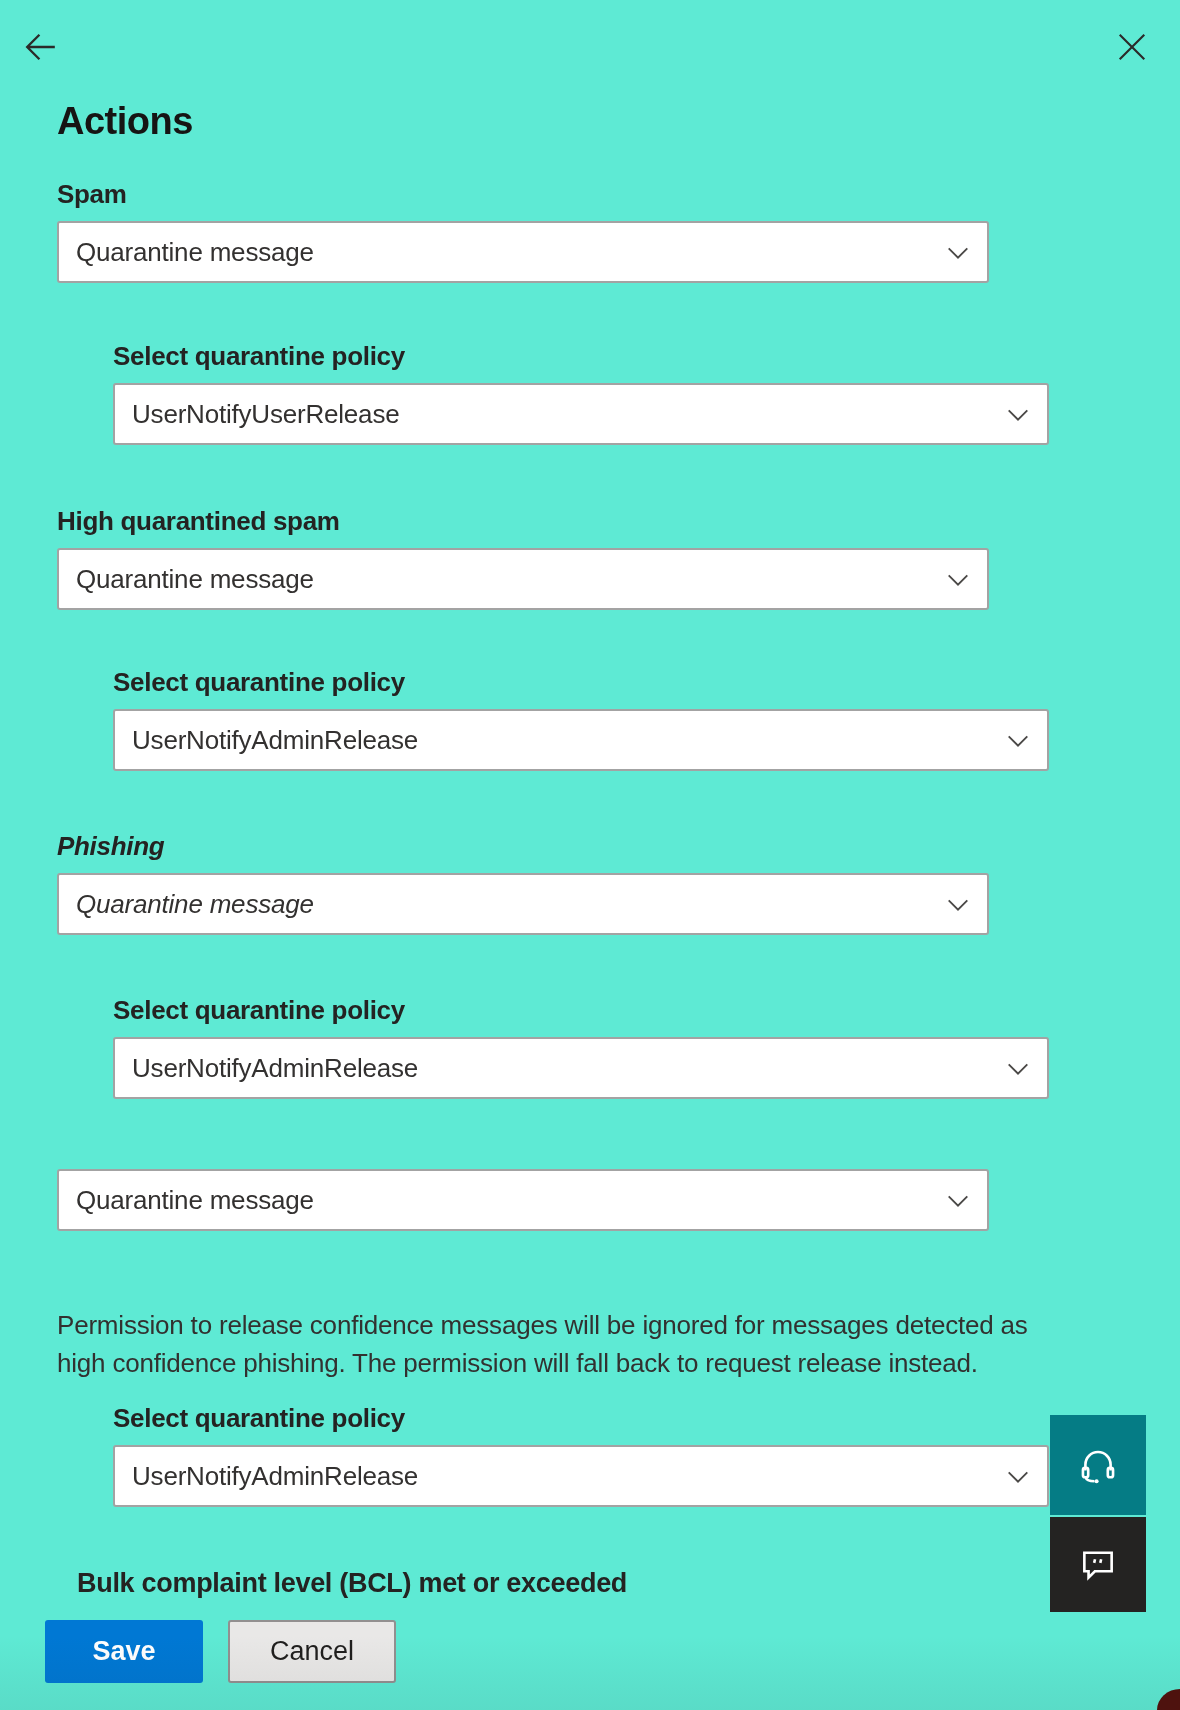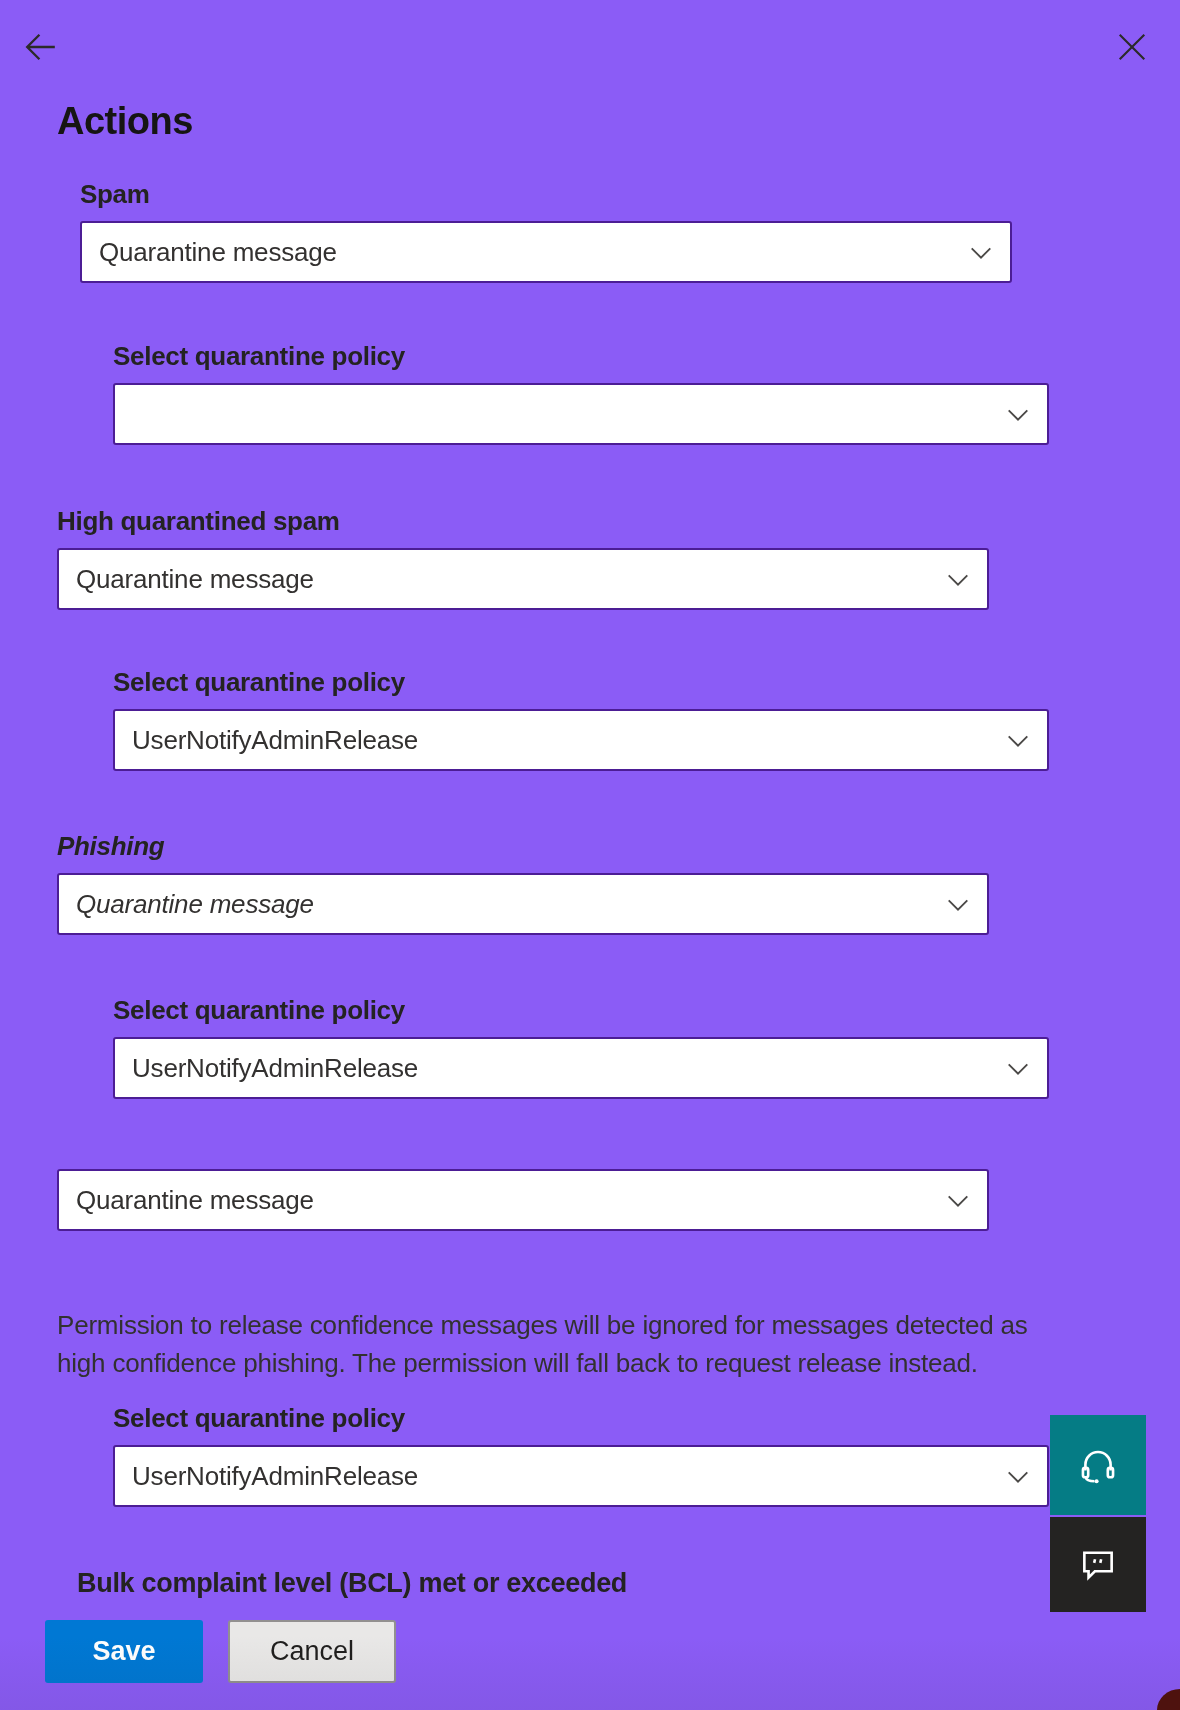--- a/index.html
+++ b/index.html
@@ -1,36 +1,36 @@
 <!DOCTYPE html>
 <html><head>
 <meta charset="utf-8">
 <style>
   html,body{margin:0;padding:0;background:#ffffff;}
   .screen{
-    position:relative;width:1180px;height:1710px;overflow:hidden;background:#8b5cf6;
+    position:relative;width:1180px;height:1710px;overflow:hidden;background:#5eead4;
     font-family:"Liberation Sans", sans-serif;color:#242322;letter-spacing:-0.2px;
   }
   
   .icon-btn{position:absolute;background:none;border:none;padding:0;cursor:pointer;line-height:0;}
   .back-btn{left:24px;top:30px;width:34px;height:34px;}
   .close-btn{left:1116px;top:31px;width:32px;height:32px;}
   .icon-btn svg{stroke:#2b2a29;fill:none;}
   
   .title{position:absolute;left:57px;top:100px;font-size:38px;font-weight:700;color:#161514;letter-spacing:-0.5px;}
   
   .field{position:absolute;}
   .field-label{font-size:26px;font-weight:700;color:#242322;line-height:30px;letter-spacing:-0.3px;}
   .dropdown{
     position:relative;margin-top:12px;height:62px;box-sizing:border-box;
-    border:2px solid #4c1d95;border-radius:3px;background:#fff;cursor:pointer;
+    border:2px solid #a3a3a3;border-radius:3px;background:#fff;cursor:pointer;
   }
   .dd-value{position:absolute;left:17px;top:0;line-height:58px;font-size:26px;color:#333130;}
   .chev{position:absolute;right:16px;top:17px;width:26px;height:26px;stroke:#4a4846;fill:none;stroke-width:2;}
-  .f1{left:57px;top:179px;width:932px;margin-left:23px;}
+  .f1{left:57px;top:179px;width:932px;}
   .f2{left:113px;top:341px;width:936px;}
   .f3{left:57px;top:506px;width:932px;}
   .f4{left:113px;top:667px;width:936px;}
   .f5{left:57px;top:831px;width:932px;font-style:italic;}
   .f6{left:113px;top:995px;width:936px;}
   .f7{left:57px;top:1157px;width:932px;}
   .f8{left:113px;top:1403px;width:936px;}
   
   .note{position:absolute;left:57px;top:1306px;width:1010px;font-size:26px;line-height:38px;color:#323130;}
   .note span{display:block;}
@@ -79,20 +79,21 @@
       <span class="dd-value">Quarantine message</span>
       <svg class="chev" viewBox="0 0 28 28">
           <polyline points="4,9 14,19 24,9"></polyline>
         </svg>
     </div>
   </div>
 
   <div class="field f2">
     <div class="field-label">Select quarantine policy</div>
     <div class="dropdown">
+      <span class="dd-value">UserNotifyUserRelease</span>
       <svg class="chev" viewBox="0 0 28 28">
           <polyline points="4,9 14,19 24,9"></polyline>
         </svg>
     </div>
   </div>
 
   <div class="field f3">
     <div class="field-label">High quarantined spam</div>
     <div class="dropdown">
       <span class="dd-value">Quarantine message</span>

